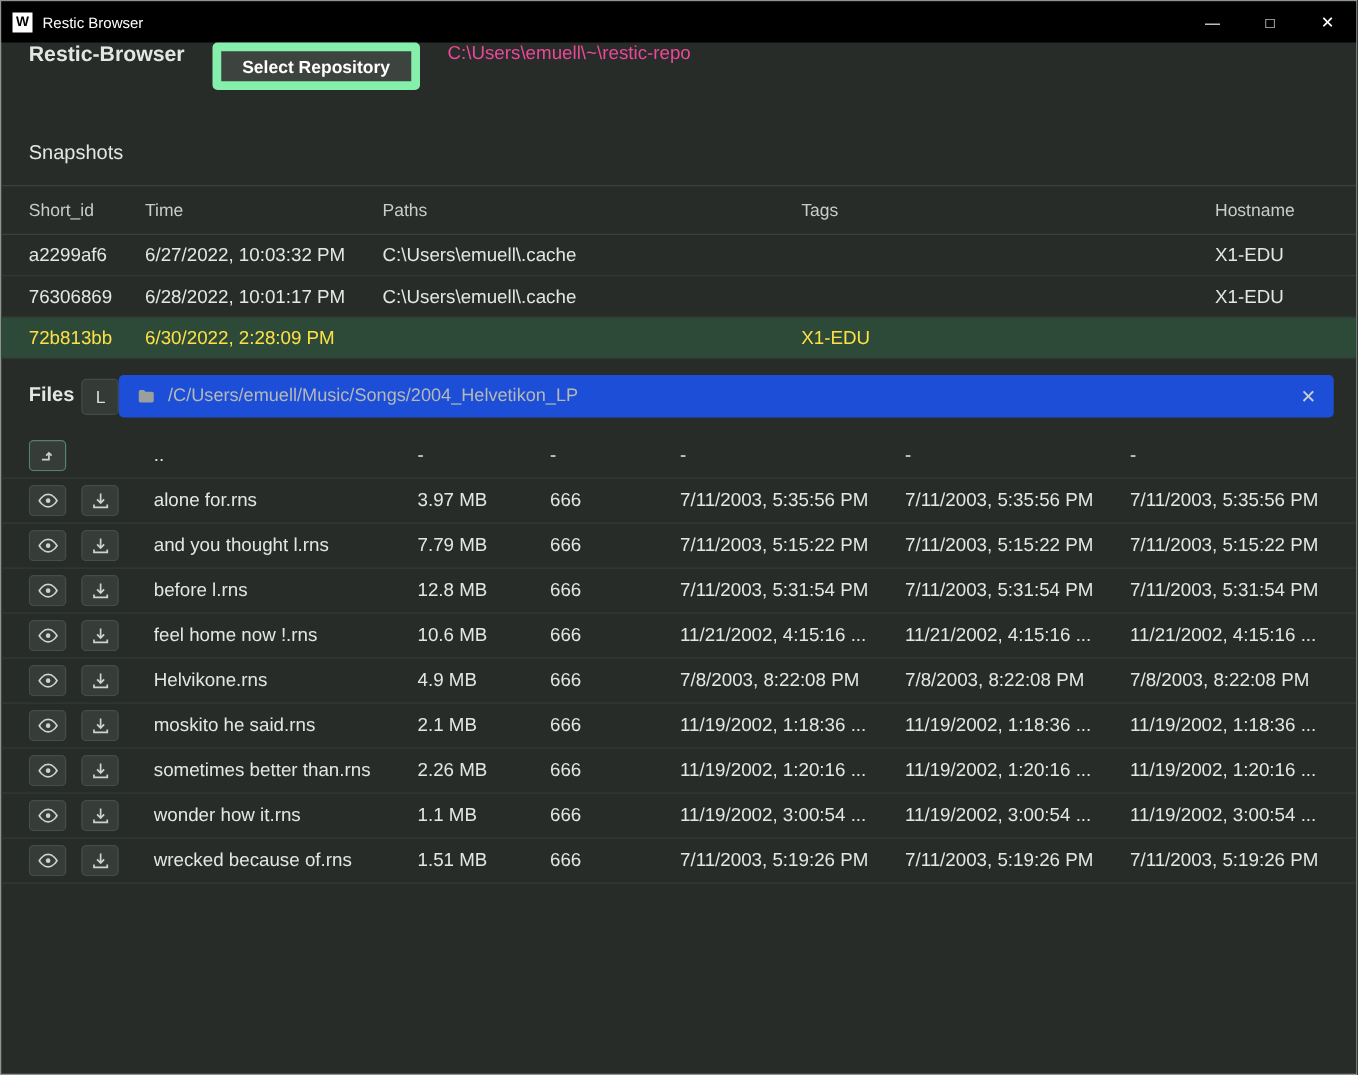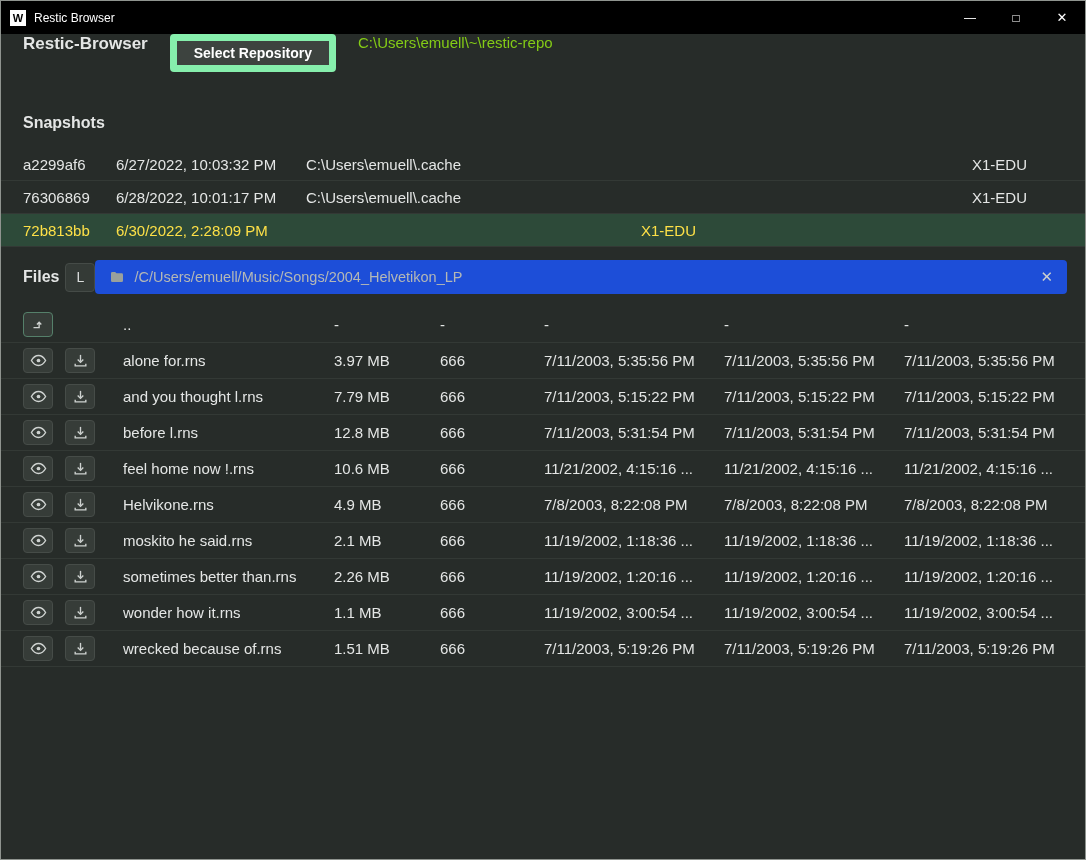--- a/index.html
+++ b/index.html
@@ -45,25 +45,25 @@
     display:flex; align-items:flex-start;
     padding:0 22px; gap:22px;
   }
   .app-title { font-size:17px; font-weight:700; margin:0; }
   .select-repo {
     font-family:"Liberation Sans", sans-serif;
     background:#3d433f; border:7px solid #86efac; color:#fff;
     font-size:14px; font-weight:700;
     height:38px; padding:0 17px; border-radius:4px; cursor:pointer;
   }
-  .repo-path { color:#84cc16; font-size:15px; }
+  .repo-path { color:#ec4899; font-size:15px; }
 
   
   .section-title {
-    font-size:16px; font-weight:700; margin:0;
+    font-size:16px; font-weight:400; margin:0;
     padding:23px 22px 16px;
   }
 
   
   .snap-grid {
     display:grid;
     grid-template-columns:93px 190px 335px 331px 1fr;
     align-items:center; padding:0 22px;
   }
   .files-grid {
@@ -137,20 +137,27 @@
     </div>
   </div>
 
   <div class="app-header">
     <h1 class="app-title">Restic-Browser</h1>
     <button class="select-repo">Select Repository</button>
     <span class="repo-path">C:\Users\emuell\~\restic-repo</span>
   </div>
 
   <h2 class="section-title">Snapshots</h2>
+  <div class="thead snap-grid" id="snap-head">
+      <div>Short_id</div>
+      <div>Time</div>
+      <div>Paths</div>
+      <div>Tags</div>
+      <div>Hostname</div>
+    </div>
   <div id="snap-body">
       <div class="trow snap-grid snap-row">
         <div>a2299af6</div>
         <div>6/27/2022, 10:03:32 PM</div>
         <div>C:\Users\emuell\.cache</div>
         <div></div>
         <div>X1-EDU</div>
       </div>
       <div class="trow snap-grid snap-row">
         <div>76306869</div>

